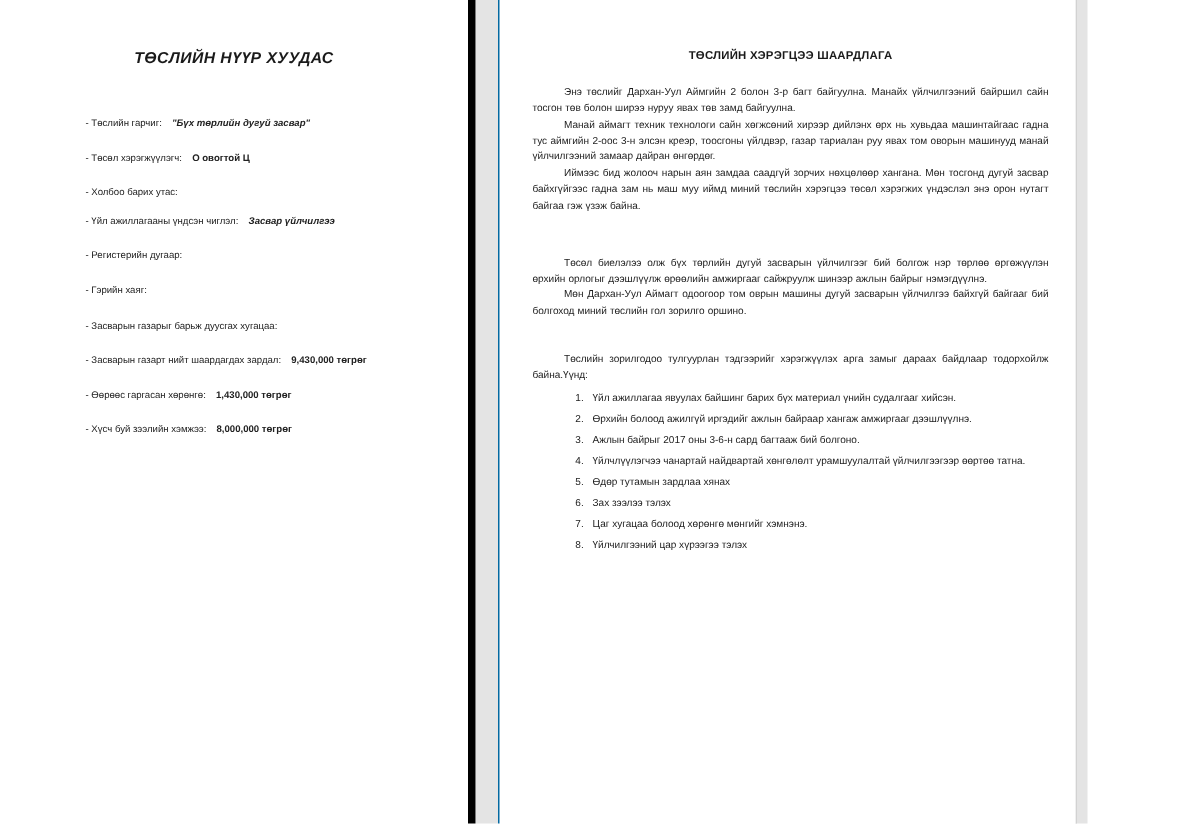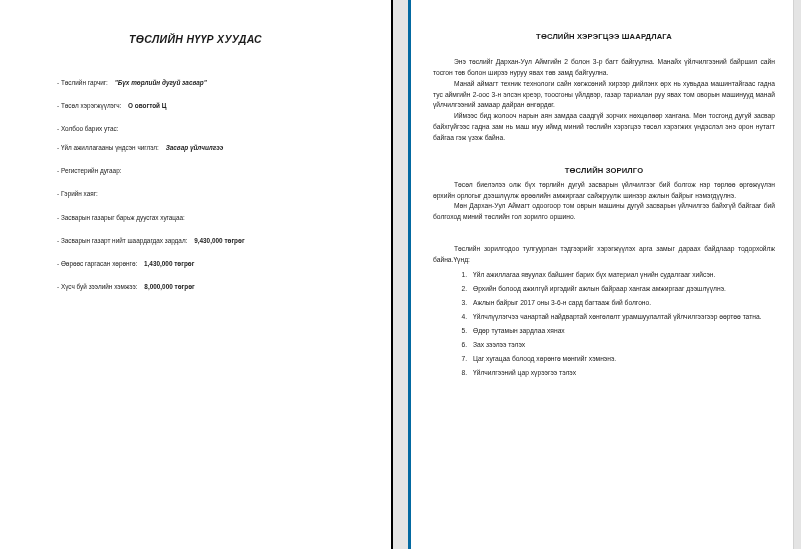--- a/index.html
+++ b/index.html
@@ -22,32 +22,32 @@
     background: #ffffff;
   }
   .page {
     position: relative;
     background: #ffffff;
     height: 549px;
     box-sizing: border-box;
     overflow: hidden;
   }
   .page-left {
-    width: 393px;
-    border-right: 2px solid #000000;
+    width: 317px;
+    border-right: 5px solid #000000;
   }
   .gutter {
     width: 15px;
     background: #e4e4e4;
     height: 549px;
     flex: 0 0 auto;
   }
   .page-right {
     width: 385px;
-    border-left: 3px solid #0369a1;
+    border-left: 1px solid #0369a1;
     flex: 0 0 auto;
   }
   .edge-strip {
     width: 7px;
     background: #e4e4e4;
     border-left: 1px solid #d2d2d2;
     height: 549px;
     flex: 0 0 auto;
   }
 
@@ -193,21 +193,20 @@
       <div class="section-head sp-top-1">ТӨСЛИЙН ХЭРЭГЦЭЭ ШААРДЛАГА</div>
 
       <div class="sp-16"></div>
 
       <p class="body-p">Энэ төслийг Дархан-Уул Аймгийн 2 болон 3-р багт байгуулна. Манайх үйлчилгээний байршил сайн тосгон төв болон ширээ нуруу явах төв замд байгуулна.</p>
       <p class="body-p">Манай аймагт техник технологи сайн хөгжсөний хирээр дийлэнх өрх нь хувьдаа машинтайгаас гадна тус аймгийн 2-оос 3-н элсэн креэр, тоосгоны үйлдвэр, газар тариалан руу явах том оворын машинууд манай үйлчилгээний замаар дайран өнгөрдөг.</p>
       <p class="body-p">Иймээс бид жолооч нарын аян замдаа саадгүй зорчих нөхцөлөөр хангана. Мөн тосгонд дугуй засвар байхгүйгээс гадна зам нь маш муу иймд миний төслийн хэрэгцээ төсөл хэрэгжих үндэслэл энэ орон нутагт байгаа гэж үзэж байна.</p>
 
       <div class="sp-22"></div>
 
-      <div class="section-head">ТӨСЛИЙН ЗОРИЛГО</div>
 
       <div class="sp-5"></div>
 
       <p class="body-p">Төсөл биелэлээ олж бүх төрлийн дугуй засварын үйлчилгээг бий болгож нэр төрлөө өргөжүүлэн өрхийн орлогыг дээшлүүлж өрөөлийн амжиргааг сайжруулж шинээр ажлын байрыг нэмэгдүүлнэ.</p>
       <p class="body-p">Мөн Дархан-Уул Аймагт одоогоор том оврын машины дугуй засварын үйлчилгээ байхгүй байгааг бий болгоход миний төслийн гол зорилго оршино.</p>
 
       <div class="sp-16"></div>
 
 
       <div class="sp-5"></div>

